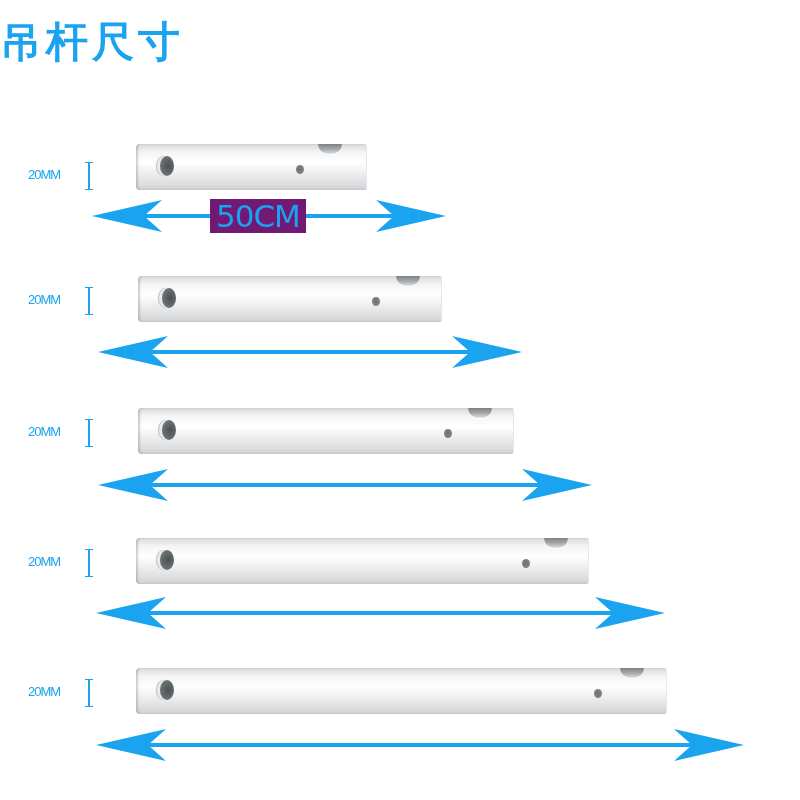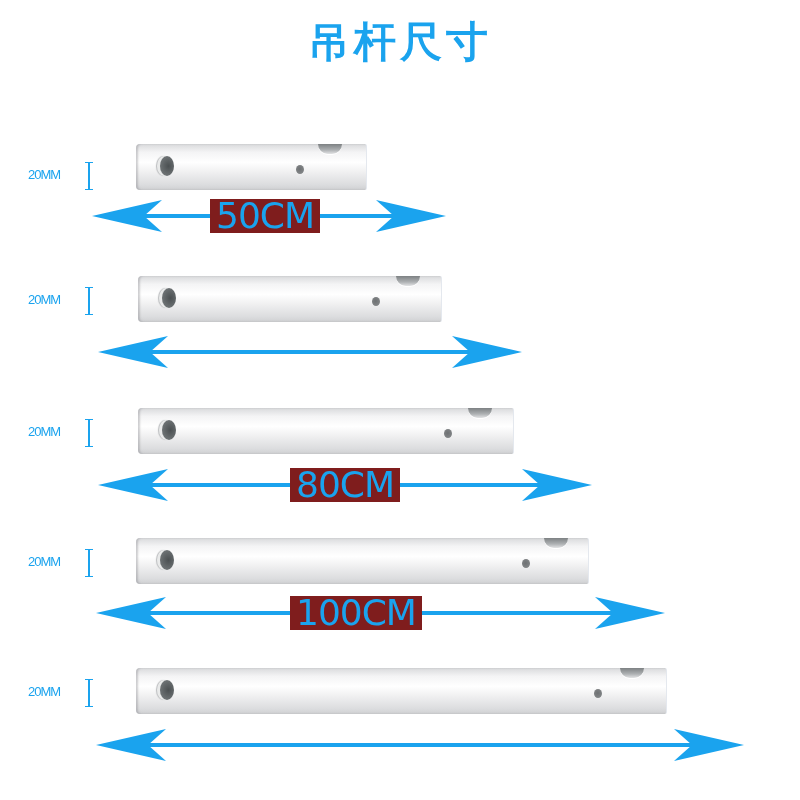--- a/index.html
+++ b/index.html
@@ -1,21 +1,21 @@
 <!DOCTYPE html>
 <html><head>
 <meta charset="utf-8">
 <style>
   html, body { margin: 0; padding: 0; }
   body {
     width: 800px; height: 800px; background: #ffffff; position: relative; overflow: hidden;
     font-family: "Liberation Sans", "DejaVu Sans", sans-serif;
   }
   .title {
-    position: absolute; top: 14px; left: 0; width: 800px; text-align: center;
+    position: absolute; top: 14px; left: 0; width: 800px; text-align: left;
     font-family: "DejaVu Sans", sans-serif; font-size: 42px; font-weight: bold;
     letter-spacing: 4px; color: #1aa3ee;
   }
   .row { position: absolute; left: 0; width: 644px; height: 120px; }
   .dim-label {
     position: absolute; left: 28px; font-size: 13px; color: #1aa3ee; letter-spacing: -1px;
   }
   .dim-bracket {
     position: absolute; left: 85px; width: 8px; height: 26px;
     border-top: 1.5px solid #1aa3ee; border-bottom: 1.5px solid #1aa3ee;
@@ -42,21 +42,21 @@
     position: absolute; top: 0; width: 24px; height: 10px;
     border-radius: 0 0 14px 14px;
     background: linear-gradient(to bottom, #7d8183 0%, #aeb1b3 60%, #e3e4e5 100%);
     box-shadow: 0 1px 0 #ffffff;
   }
   .arrow-line {
     position: absolute; height: 4px; background: #1aa3ee;
   }
   .arrow-head { position: absolute; width: 70px; height: 34px; }
   .arrow-text {
-    position: absolute; font-size: 36px; color: #1aa3ee; background: #7f1d1d;
+    position: absolute; font-size: 31px; color: #1aa3ee; background: #701a75;
     padding: 0 6px; line-height: 34px; white-space: nowrap;
     font-family: "DejaVu Sans", sans-serif; letter-spacing: -1px;
   }
 </style>
 </head>
 <body>
 
 <div class="title">吊杆尺寸</div>
 
 <div class="row" style="top:140px;">
@@ -102,39 +102,37 @@
     <div class="hole-small" style="left:306px;"></div>
     <div class="notch" style="left:330px;"></div>
   </div>
   <div class="arrow-line" style="left:136px; width:420px; top:79px;"></div>
   <svg class="arrow-head" style="left:98px; top:64px;" viewBox="0 0 70 34">
       <path d="M0 17 L70 1 L52 17 L70 33 Z" fill="#1aa3ee"></path>
     </svg>
   <svg class="arrow-head" style="left:522px; top:64px;" viewBox="0 0 70 34">
       <path d="M70 17 L0 1 L18 17 L0 33 Z" fill="#1aa3ee"></path>
     </svg>
-  <span class="arrow-text" style="left:290px; top:64px;">80CM</span>
 </div>
 
 <div class="row" style="top:534px;">
   <span class="dim-label" style="top:20px;">20MM</span>
   <div class="dim-bracket" style="top:15px;"></div>
   <div class="tube" style="left:136px; top:4px; width:452px;">
     <div class="hole-big"></div>
     <div class="hole-small" style="left:386px;"></div>
     <div class="notch" style="left:408px;"></div>
   </div>
   <div class="arrow-line" style="left:134px; width:494px; top:77px;"></div>
   <svg class="arrow-head" style="left:96px; top:62px;" viewBox="0 0 70 34">
       <path d="M0 17 L70 1 L52 17 L70 33 Z" fill="#1aa3ee"></path>
     </svg>
   <svg class="arrow-head" style="left:595px; top:62px;" viewBox="0 0 70 34">
       <path d="M70 17 L0 1 L18 17 L0 33 Z" fill="#1aa3ee"></path>
     </svg>
-  <span class="arrow-text" style="left:290px; top:62px;">100CM</span>
 </div>
 
 <div class="row" style="top:664px;">
   <span class="dim-label" style="top:20px;">20MM</span>
   <div class="dim-bracket" style="top:15px;"></div>
   <div class="tube" style="left:136px; top:4px; width:530px;">
     <div class="hole-big"></div>
     <div class="hole-small" style="left:458px;"></div>
     <div class="notch" style="left:484px;"></div>
   </div>

